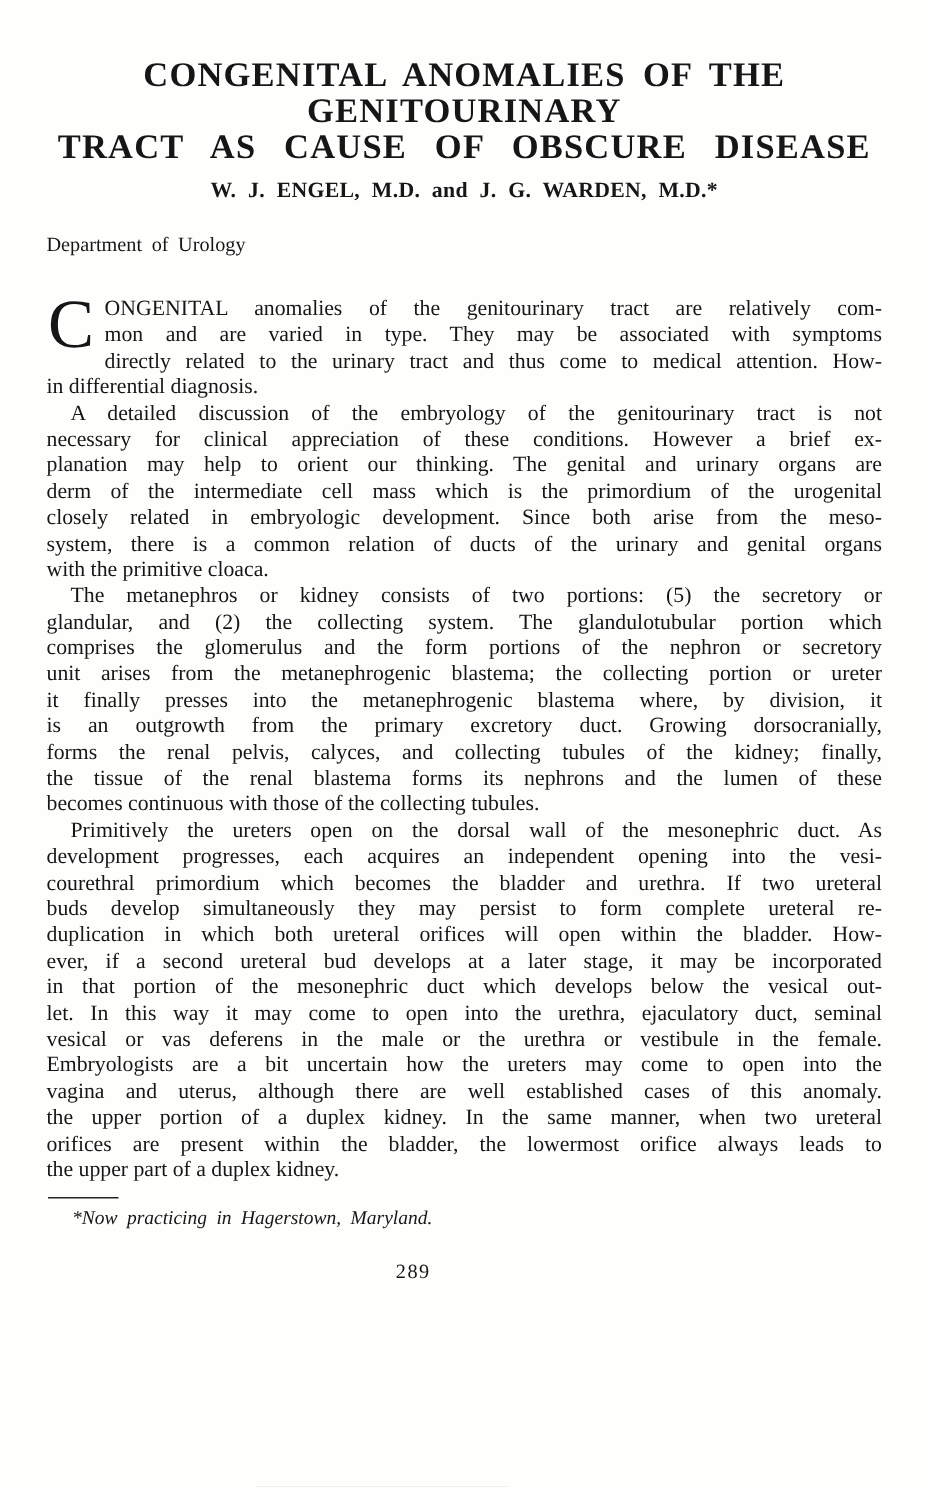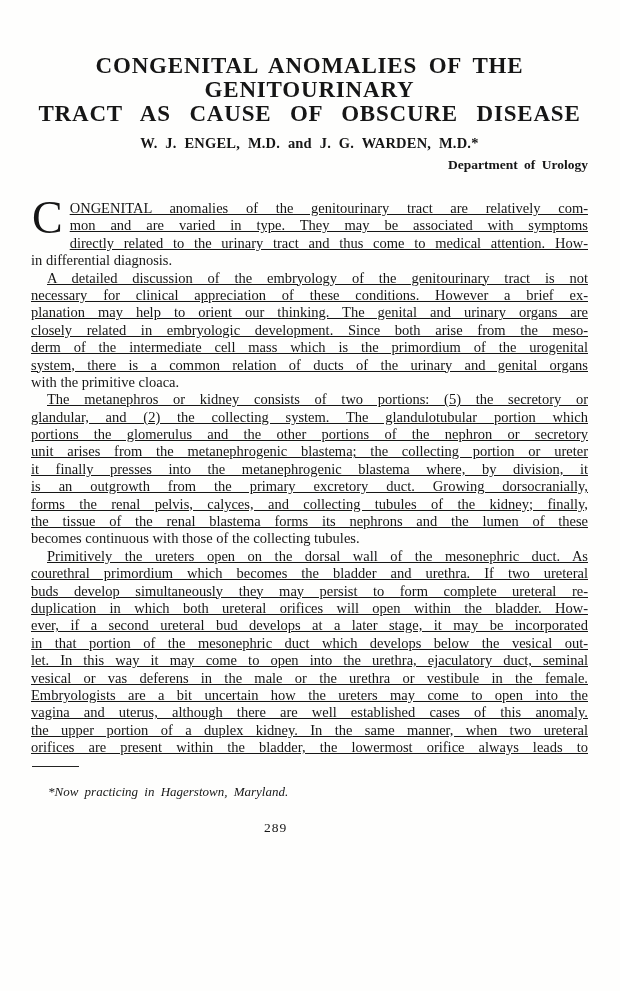--- a/index.html
+++ b/index.html
@@ -7,44 +7,44 @@
     width: 620px;
     height: 991px;
     margin: 0 auto;
     background: #fefefd;
     font-family: "Liberation Serif", serif;
     color: #161616;
     position: relative;
     overflow: hidden;
     box-sizing: border-box;
   }
-  .content { padding: 54px 32px 0 31px; }
+  .content { padding: 38px 32px 0 31px; }
 
   .title { text-align: center; margin: 0; font-size: 23px; font-weight: bold; line-height: 24px; letter-spacing: 0.8px; }
   .title-line1 { display: block; word-spacing: 5px; }
   .title-line2 { display: block; word-spacing: 12px; }
 
   .authors { text-align: center; font-weight: bold; font-size: 14.5px; margin-top: 9px; word-spacing: 4px; letter-spacing: 0.2px; }
-  .department { text-align: right; font-weight: bold; font-size: 13.5px; margin-top: 5px; word-spacing: 3px; }
+  .department { text-align: left; font-weight: normal; font-size: 13.5px; margin-top: 19px; word-spacing: 3px; }
 
   .article-body { margin-top: 27px; font-size: 14.5px; line-height: 17.4px; }
   .para { margin: 0; }
   .line { height: 17.4px; }
-  .just { text-align: justify; text-align-last: justify; text-decoration: underline; }
+  .just { text-align: justify; text-align-last: justify; }
   .indent { text-indent: 16px; }
   .dropcap {
     float: left;
     font-size: 46px;
     line-height: 32px;
     height: 33px;
     padding: 2px 7px 0 1px;
   }
 
   .footnote-rule { width: 47px; border: 0; border-top: 1.6px solid #232323; margin: 9px 0 0 1px; }
-  .footnote { font-style: italic; font-size: 13px; margin: 17px 0 0 17px; word-spacing: 3px; }
+  .footnote { font-style: italic; font-size: 13px; margin: 5px 0 0 17px; word-spacing: 3px; }
   .page-number { text-align: center; font-size: 13.5px; margin-top: 20px; position: relative; left: -34px; letter-spacing: 1px; }
 </style>
 </head>
 <body>
 
 <div class="page">
   <div class="content">
 
     <h1 class="title">
       <span class="title-line1">CONGENITAL ANOMALIES OF THE GENITOURINARY</span>
@@ -59,49 +59,51 @@
           <span class="dropcap">C</span>
           <div class="line just">ONGENITAL anomalies of the genitourinary tract are relatively com-</div>
           <div class="line just">mon and are varied in type. They may be associated with symptoms</div>
           <div class="line just">directly related to the urinary tract and thus come to medical attention. How-</div>
           <div class="line">in differential diagnosis.</div>
         </div>
         <div class="para">
           <div class="line just indent">A detailed discussion of the embryology of the genitourinary tract is not</div>
           <div class="line just">necessary for clinical appreciation of these conditions. However a brief ex-</div>
           <div class="line just">planation may help to orient our thinking. The genital and urinary organs are</div>
+          <div class="line just">derm of the intermediate cell mass which is the primordium of the urogenital</div>
           <div class="line just">closely related in embryologic development. Since both arise from the meso-</div>
-          <div class="line just">derm of the intermediate cell mass which is the primordium of the urogenital</div>
           <div class="line just">system, there is a common relation of ducts of the urinary and genital organs</div>
           <div class="line">with the primitive cloaca.</div>
         </div>
         <div class="para">
           <div class="line just indent">The metanephros or kidney consists of two portions: (5) the secretory or</div>
           <div class="line just">glandular, and (2) the collecting system. The glandulotubular portion which</div>
-          <div class="line just">portions the glomerulus and the other portions of the nephron or secretory</div>
+          <div class="line just">comprises the glomerulus and the form portions of the nephron or secretory</div>
           <div class="line just">unit arises from the metanephrogenic blastema; the collecting portion or ureter</div>
           <div class="line just">it finally presses into the metanephrogenic blastema where, by division, it</div>
           <div class="line just">is an outgrowth from the primary excretory duct. Growing dorsocranially,</div>
           <div class="line just">forms the renal pelvis, calyces, and collecting tubules of the kidney; finally,</div>
           <div class="line just">the tissue of the renal blastema forms its nephrons and the lumen of these</div>
           <div class="line">becomes continuous with those of the collecting tubules.</div>
         </div>
         <div class="para">
           <div class="line just indent">Primitively the ureters open on the dorsal wall of the mesonephric duct. As</div>
+          <div class="line just">development progresses, each acquires an independent opening into the vesi-</div>
           <div class="line just">courethral primordium which becomes the bladder and urethra. If two ureteral</div>
           <div class="line just">buds develop simultaneously they may persist to form complete ureteral re-</div>
           <div class="line just">duplication in which both ureteral orifices will open within the bladder. How-</div>
           <div class="line just">ever, if a second ureteral bud develops at a later stage, it may be incorporated</div>
           <div class="line just">in that portion of the mesonephric duct which develops below the vesical out-</div>
           <div class="line just">let. In this way it may come to open into the urethra, ejaculatory duct, seminal</div>
           <div class="line just">vesical or vas deferens in the male or the urethra or vestibule in the female.</div>
           <div class="line just">Embryologists are a bit uncertain how the ureters may come to open into the</div>
           <div class="line just">vagina and uterus, although there are well established cases of this anomaly.</div>
           <div class="line just">the upper portion of a duplex kidney. In the same manner, when two ureteral</div>
           <div class="line just">orifices are present within the bladder, the lowermost orifice always leads to</div>
+          <div class="line">the upper part of a duplex kidney.</div>
         </div>
       </div>
 
     <hr class="footnote-rule">
     <div class="footnote">*Now practicing in Hagerstown, Maryland.</div>
 
     <div class="page-number">289</div>
   </div>
 </div>
 

